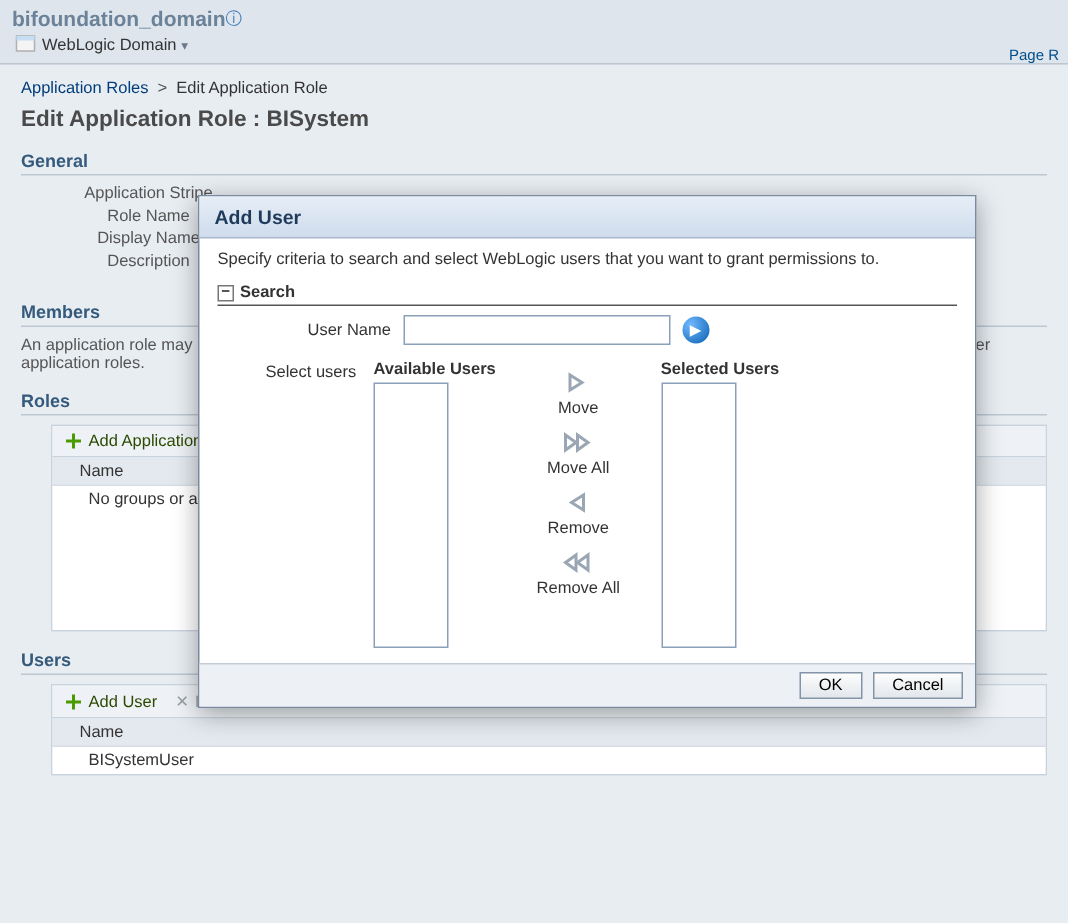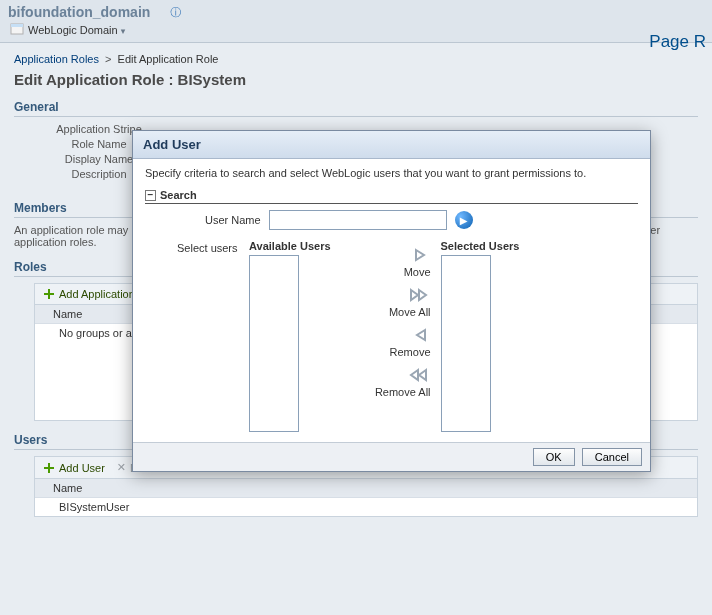--- a/index.html
+++ b/index.html
@@ -18,35 +18,35 @@
     background: #dee5ec;
     border-bottom: 1px solid #bcc7d2;
     padding: 4px 8px 2px 8px;
   }
   .domain-title {
     color: #6b8299;
     font-size: 14px;
     font-weight: bold;
     display: flex;
     align-items: flex-end;
-    gap: 20px;
+    gap: 0;
   }
   .domain-sub {
     padding: 2px 0 4px 2px;
     display: flex;
     align-items: flex-end;
     gap: 4px;
     color: #333;
   }
   .page-link {
     position: absolute;
     right: 6px;
     top: 32px;
     color: #004e8c;
-    font-size: 17px;
+    font-size: 10px;
   }
   .content {
     padding: 10px 14px;
   }
   .breadcrumb {
     color: #003d7a;
     margin-bottom: 6px;
   }
   .breadcrumb span.sep {
     color: #555;
@@ -228,21 +228,21 @@
     width: 48px;
     height: 175px;
     background: #fff;
   }
   .shuttle-ctrls {
     width: 90px;
     text-align: center;
     padding-top: 8px;
     display: flex;
     flex-direction: column;
-    align-items: flex-end;
+    align-items: center;
     gap: 4px;
   }
   .shuttle-ctrls .lbl {
     color: #333;
     margin-bottom: 6px;
   }
   .minus-box {
     width: 9px;
     height: 9px;
     border: 1px solid #777;

